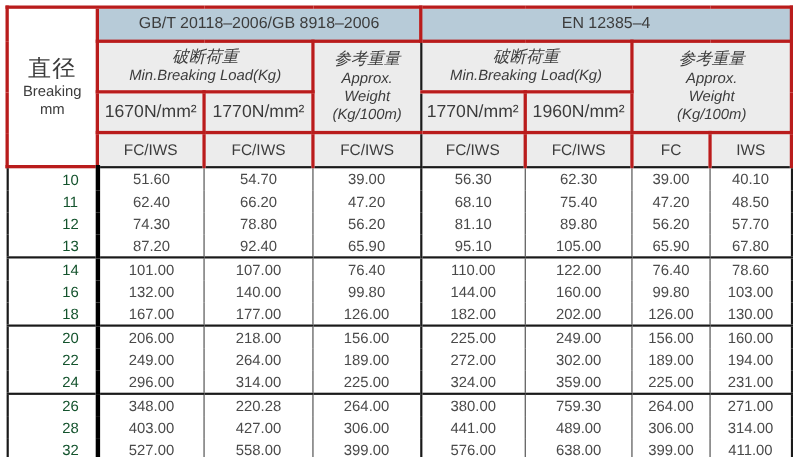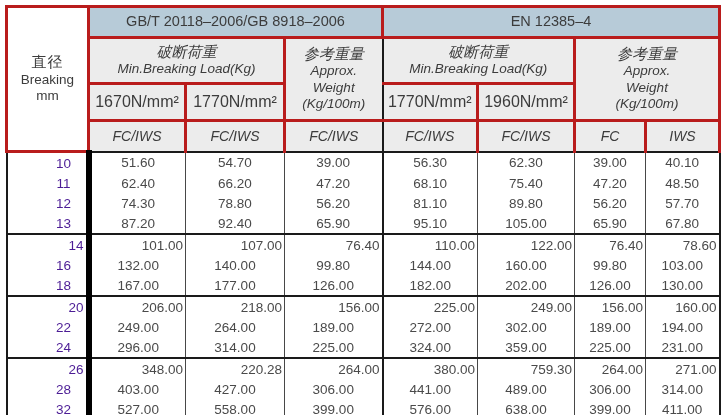--- a/index.html
+++ b/index.html
@@ -38,47 +38,46 @@
   thead th.band {
     background: #b7cbd8;
     font-size: 14.5px;
     height: 28px;
   }
   thead th.diam {
     background: #ffffff;
     border-right: 2px solid #1a1a1a;
     font-size: 13.5px;
   }
-  .diam .cn { font-size: 15px; letter-spacing: 1px; }
+  .diam .cn { font-size: 21px; letter-spacing: 1px; }
   .cn { font-size: 15px; }
   .row-load  { height: 46px; font-style: italic; }
   .row-grade { height: 37px; }
   .row-core  { height: 31px; }
-  .row-core th { border-bottom: 2px solid #1a1a1a; font-size: 14px; font-style: italic; }
+  .row-core th { border-bottom: 2px solid #1a1a1a; font-size: 14px; }
   .grade { font-size: 16px; }
   .thick-left  { border-left: 2px solid #1a1a1a !important; }
   .thick-right { border-right: 2px solid #1a1a1a !important; }
   
   tbody td {
     height: 20px;
     font-size: 13.5px;
     color: #4a4a4a;
     border-left: 1px solid #474747;
     border-right: 1px solid #474747;
     border-top: none;
     border-bottom: none;
   }
   tbody td.diam-col {
-    border-right: 6px solid #000000;
-    color: #4c1d95;
+    border-right: 4px solid #000000;
+    color: #14532d;
     padding-left: 36px;
   }
   tbody tr.group-start td {
     border-top: 2px solid #1a1a1a;
-    text-align: right;
   }
 </style>
 </head>
 <body>
 
 <div class="wrap">
   <table>
     <colgroup>
       <col style="width:82px">
       <col style="width:97px">

